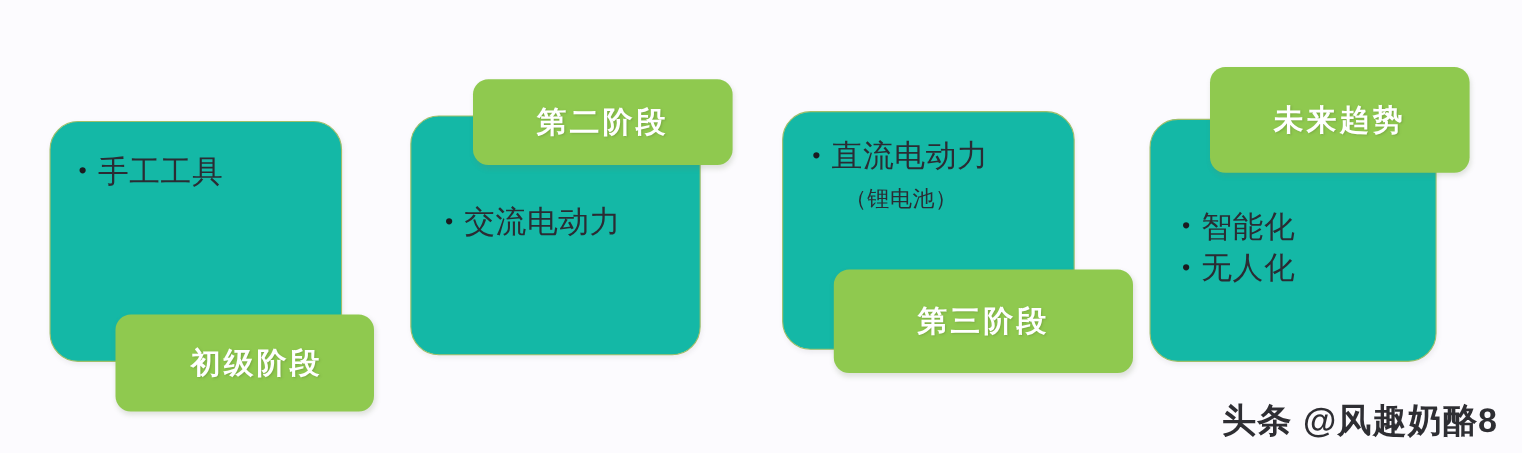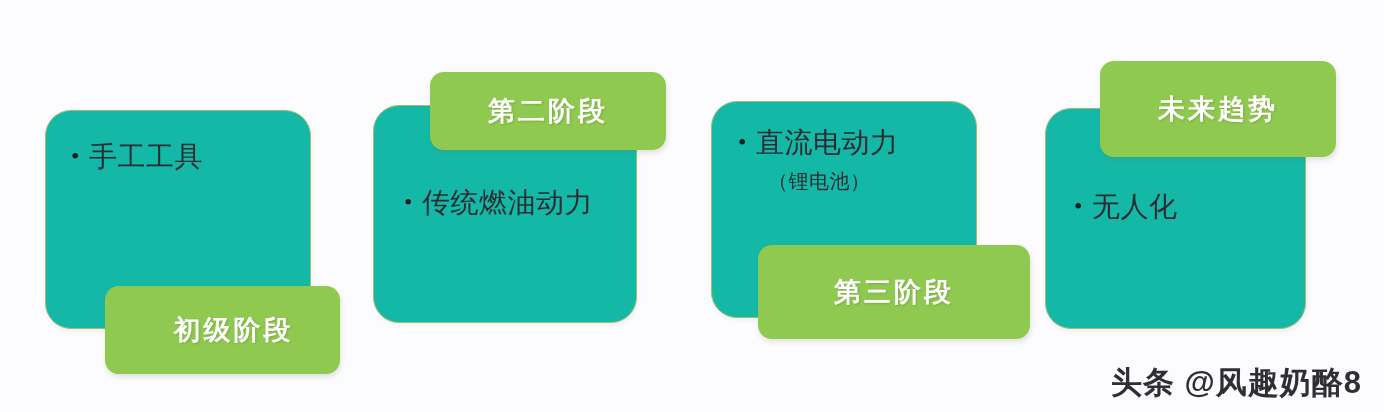--- a/index.html
+++ b/index.html
@@ -143,21 +143,21 @@
       </ul>
     </div>
   </div>
   <div class="chip" id="chip-1">
     <span class="chip-label">初级阶段</span>
   </div>
 
   <div class="card" id="card-2">
     <div class="card-body" id="body-2">
       <ul class="bullet-list">
-        <li class="bullet-item">传统燃油动力</li>
+        <li class="bullet-item">交流电动力</li>
       </ul>
     </div>
   </div>
   <div class="chip" id="chip-2">
     <span class="chip-label">第二阶段</span>
   </div>
 
   <div class="card" id="card-3">
     <div class="card-body" id="body-3">
       <ul class="bullet-list">
@@ -166,20 +166,21 @@
       <div class="bullet-sub">（锂电池）</div>
     </div>
   </div>
   <div class="chip" id="chip-3">
     <span class="chip-label">第三阶段</span>
   </div>
 
   <div class="card" id="card-4">
     <div class="card-body" id="body-4">
       <ul class="bullet-list">
+        <li class="bullet-item">智能化</li>
         <li class="bullet-item">无人化</li>
       </ul>
     </div>
   </div>
   <div class="chip" id="chip-4">
     <span class="chip-label">未来趋势</span>
   </div>
 
   <div id="watermark">头条 @风趣奶酪8</div>
 

